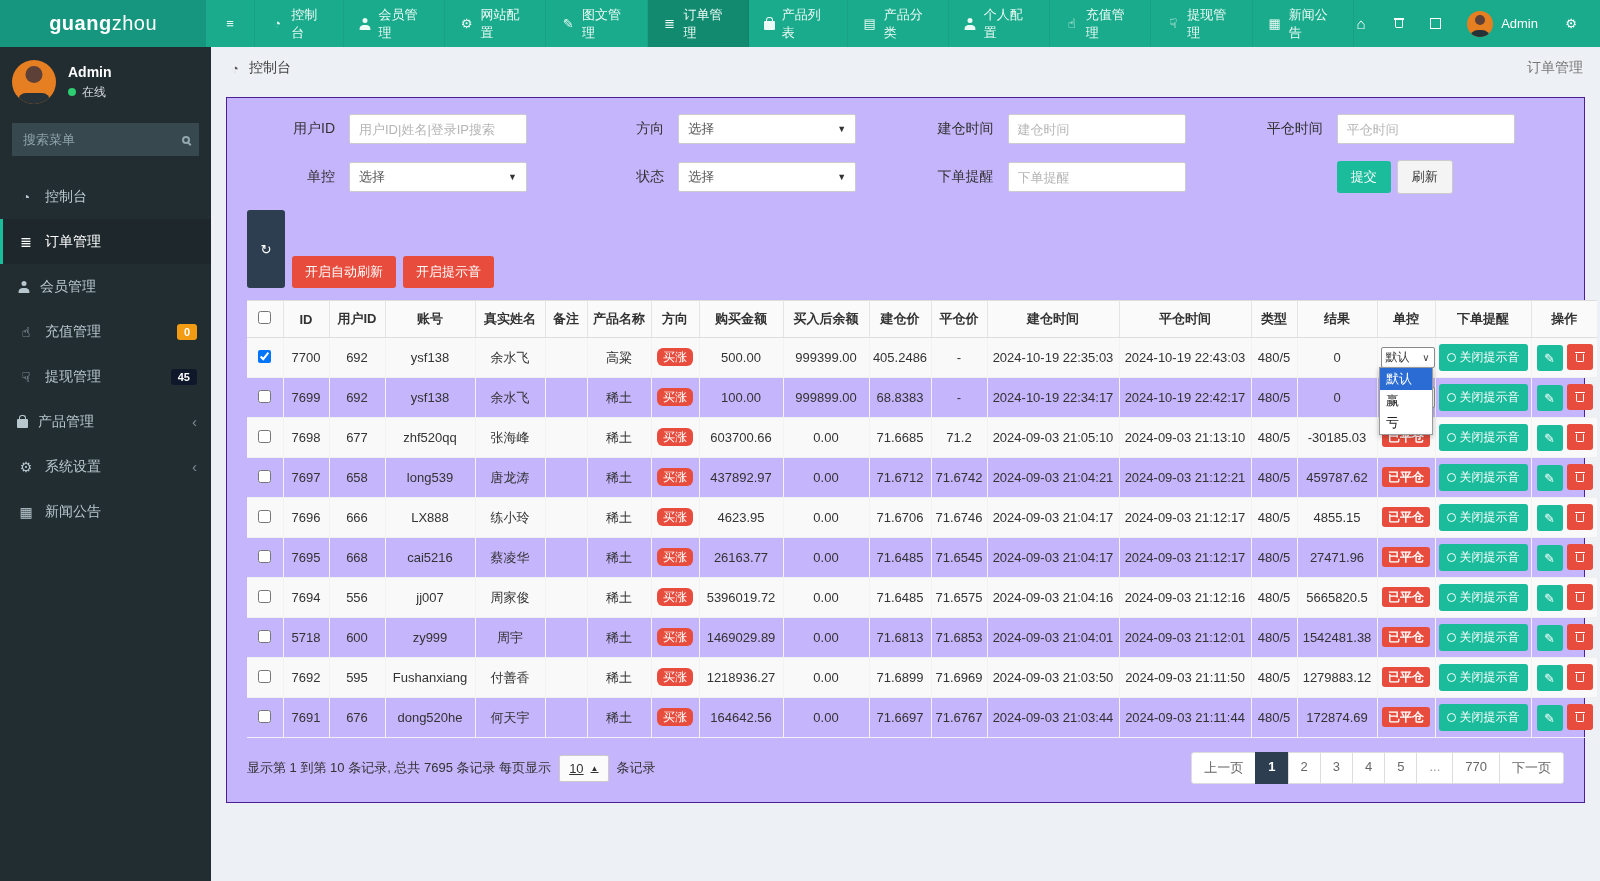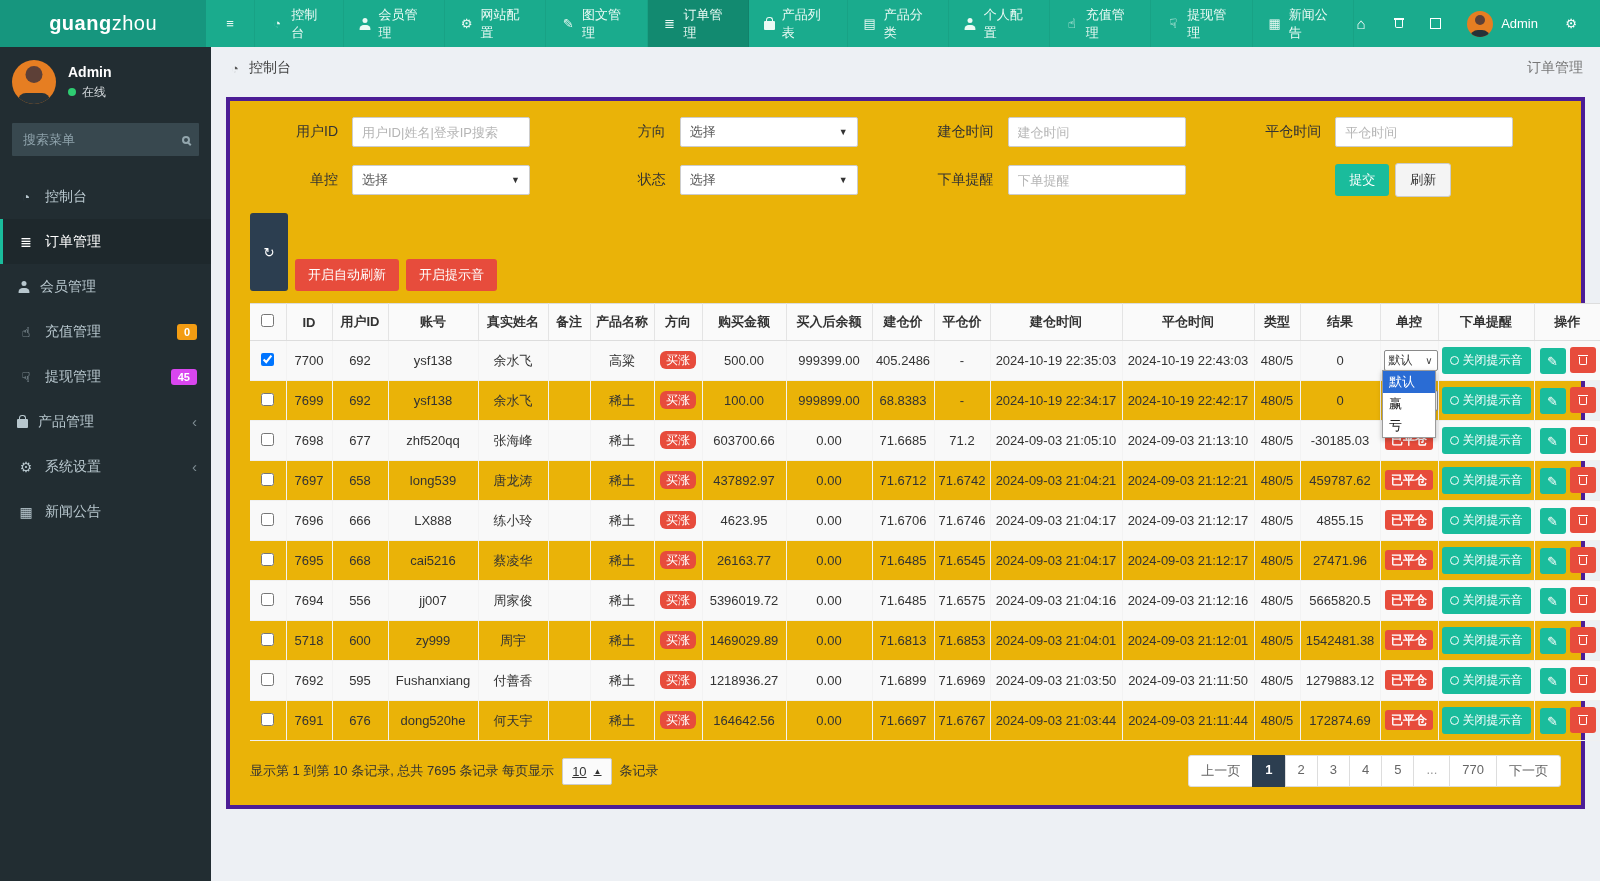--- a/index.html
+++ b/index.html
@@ -60,21 +60,21 @@
   .m-badge { margin-left:auto; font-size:11px; font-weight:700; color:#fff; padding:2px 7px; border-radius:3px; }
   .m-chev { margin-left:auto; color:#7f8d93; font-size:15px; }
 
   
   .content-header { height:42px; display:flex; align-items:center; justify-content:space-between; padding:0 17px; }
   .bc { display:flex; align-items:center; gap:7px; font-size:14px; color:#444; }
   .bc .ico { color:#555; }
   .page-title { font-size:14px; color:#777; }
 
   
-  .card { background:#eab308; border:4px solid #4c1d95; margin:8px 15px; padding:16px 20px 18px; }
+  .card { background:#c4b5fd; border:1px solid #4c1d95; margin:8px 15px; padding:16px 20px 18px; }
 
   
   .fgrid { display:grid; grid-template-columns:repeat(4,1fr); row-gap:16px; margin-bottom:4px; }
   .f-item { display:flex; align-items:center; }
   .f-item label { width:88px; text-align:right; margin-right:14px; font-size:14px; color:#333; flex:none; }
   input.txt { width:178px; height:30px; border:1px solid #ccc; border-radius:2px; padding:0 9px; font-size:13px; color:#333; outline:none; font-family:inherit; }
   input.txt::placeholder { color:#b5b5b5; }
   .sel-box { width:178px; height:30px; border:1px solid #ccc; border-radius:2px; background:#fff; display:flex; align-items:center; justify-content:space-between; padding:0 9px; font-size:13px; color:#555; cursor:pointer; }
   .sel-box .car { font-size:9px; color:#333; }
   .f-buttons { padding-left:102px; display:flex; gap:6px; }
@@ -230,21 +230,21 @@
           <span>会员管理</span>
         </div>
         <div class="menu-item">
           <span class="ico">☝</span>
           <span>充值管理</span>
           <span class="m-badge" style="background: rgb(243, 156, 18);">0</span>
         </div>
         <div class="menu-item">
           <span class="ico">☟</span>
           <span>提现管理</span>
-          <span class="m-badge" style="background: #d946ef;">45</span>
+          <span class="m-badge" style="background: #0f172a;">45</span>
         </div>
         <div class="menu-item">
           <span class="i-bag"></span>
           <span>产品管理</span>
           <span class="m-chev">‹</span>
         </div>
         <div class="menu-item">
           <span class="ico">⚙</span>
           <span>系统设置</span>
           <span class="m-chev">‹</span>

